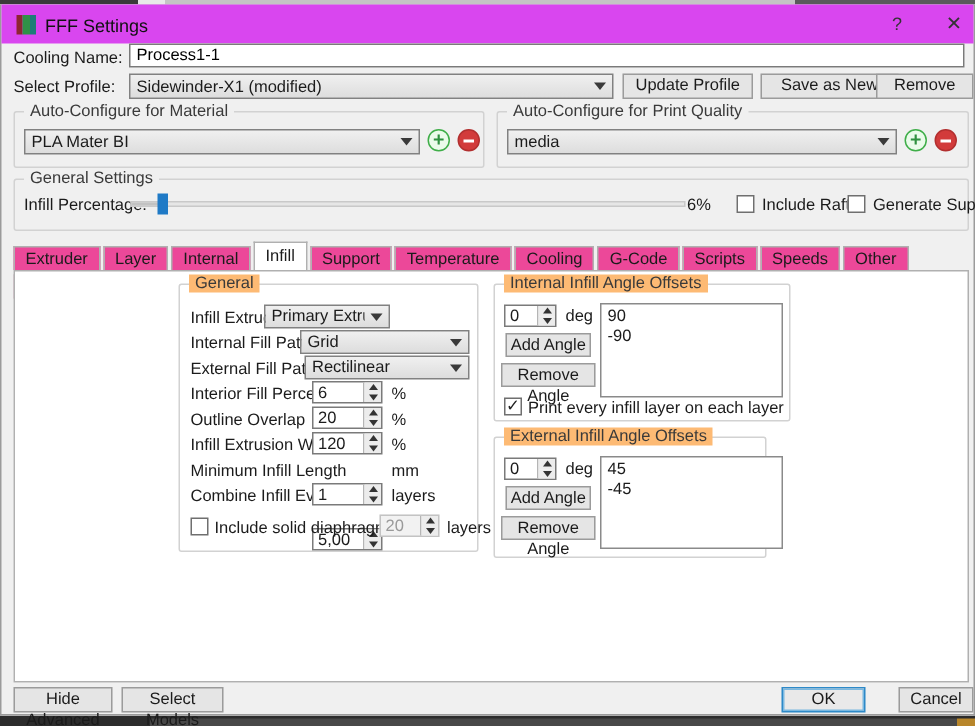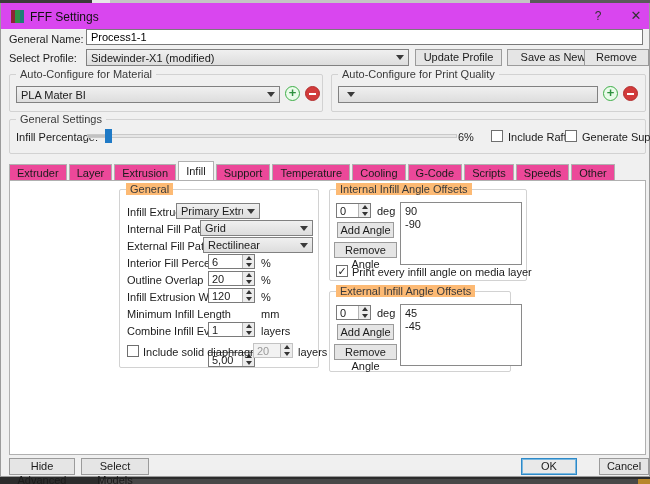--- a/index.html
+++ b/index.html
@@ -96,21 +96,21 @@
     <div class="abs app-icon">
         <i class="b1"></i>
         <i class="b2"></i>
         <i class="b3"></i>
       </div>
     <div class="abs title-text">FFF Settings</div>
     <div class="abs tb-btn help-btn">?</div>
     <div class="abs tb-btn close-btn">✕</div>
   </div>
 
-  <div class="abs lbl" style="left:8px;top:30px;">General Name:</div>
+  <div class="abs lbl" style="left:8px;top:30px;">Cooling Name:</div>
   <input class="abs input" style="left: 85px; top: 26px; width: 557px; height: 16px;" value="Process1-1">
 
   <div class="abs lbl" style="left:8px;top:49px;">Select Profile:</div>
   <div class="abs combo" style="left:85px;top:46px;width:323px;height:17px;">
     <span class="txt">Sidewinder-X1 (modified)</span>
     <span class="dd-arrow"></span>
   </div>
   <div class="abs btn" style="left:414px;top:46px;width:87px;height:17px;">Update Profile</div>
   <div class="abs btn" style="left:506px;top:46px;width:92px;height:17px;">Save as New</div>
   <div class="abs btn" style="left:583px;top:46px;width:65px;height:17px;">Remove</div>
@@ -123,20 +123,21 @@
     </div>
     <div class="abs round-btn plus-btn" style="left:275px;top:11px;">+</div>
     <div class="abs round-btn minus-btn" style="left:295px;top:11px;">
         <i></i>
       </div>
   </div>
 
   <div class="abs gb" style="left:330px;top:71px;width:315px;height:38px;">
     <span class="gb-title">Auto-Configure for Print Quality</span>
     <div class="abs combo" style="left:6px;top:11px;width:260px;height:17px;">
+      <span class="txt">media</span>
       <span class="dd-arrow"></span>
     </div>
     <div class="abs round-btn plus-btn" style="left:271px;top:11px;">+</div>
     <div class="abs round-btn minus-btn" style="left:291px;top:11px;">
         <i></i>
       </div>
   </div>
 
   <div class="abs gb" style="left:8px;top:116px;width:637px;height:35px;">
     <span class="gb-title">General Settings</span>
@@ -148,21 +149,21 @@
     <div class="abs lbl" style="left:448px;top:11px;">6%</div>
     <div class="abs checkbox" style="left:481px;top:10px;"></div>
     <div class="abs lbl" style="left:498px;top:11px;">Include Raft</div>
     <div class="abs checkbox" style="left:555px;top:10px;"></div>
     <div class="abs lbl" style="left:572px;top:11px;">Generate Support</div>
   </div>
 
   <div class="abs tabbar">
     <span class="tab">Extruder</span>
     <span class="tab">Layer</span>
-    <span class="tab">Extrusion</span>
+    <span class="tab">Internal</span>
     <span class="tab active">Infill</span>
     <span class="tab">Support</span>
     <span class="tab">Temperature</span>
     <span class="tab">Cooling</span>
     <span class="tab">G-Code</span>
     <span class="tab">Scripts</span>
     <span class="tab">Speeds</span>
     <span class="tab">Other</span>
     <span class="tab">Advanced</span>
   </div>
@@ -290,21 +291,21 @@
           </span>
       </div>
       <div class="abs lbl" style="left:47px;top:15px;">deg</div>
       <div class="abs listbox" style="left:70px;top:12px;width:122px;height:63px;">
         <div>90</div>
         <div>-90</div>
       </div>
       <div class="abs btn" style="left:7px;top:32px;width:57px;height:16px;">Add Angle</div>
       <div class="abs btn" style="left:4px;top:52px;width:63px;height:16px;">Remove Angle</div>
       <div class="abs checkbox" style="left:6px;top:75px;">✓</div>
-      <div class="abs lbl" style="left:22px;top:76px;">Print every infill angle on media layer</div>
+      <div class="abs lbl" style="left:22px;top:76px;">Print every infill layer on each layer</div>
     </div>
 
     <div class="abs gb gb-white" style="left:319px;top:110px;width:182px;height:81px;">
       <span class="gb-title">External Infill Angle Offsets</span>
       <div class="abs spin" style="left:6px;top:13px;width:35px;">
         <span class="v">0</span>
         <span class="spin-btns">
             <span class="su">
               <i></i>
             </span>

